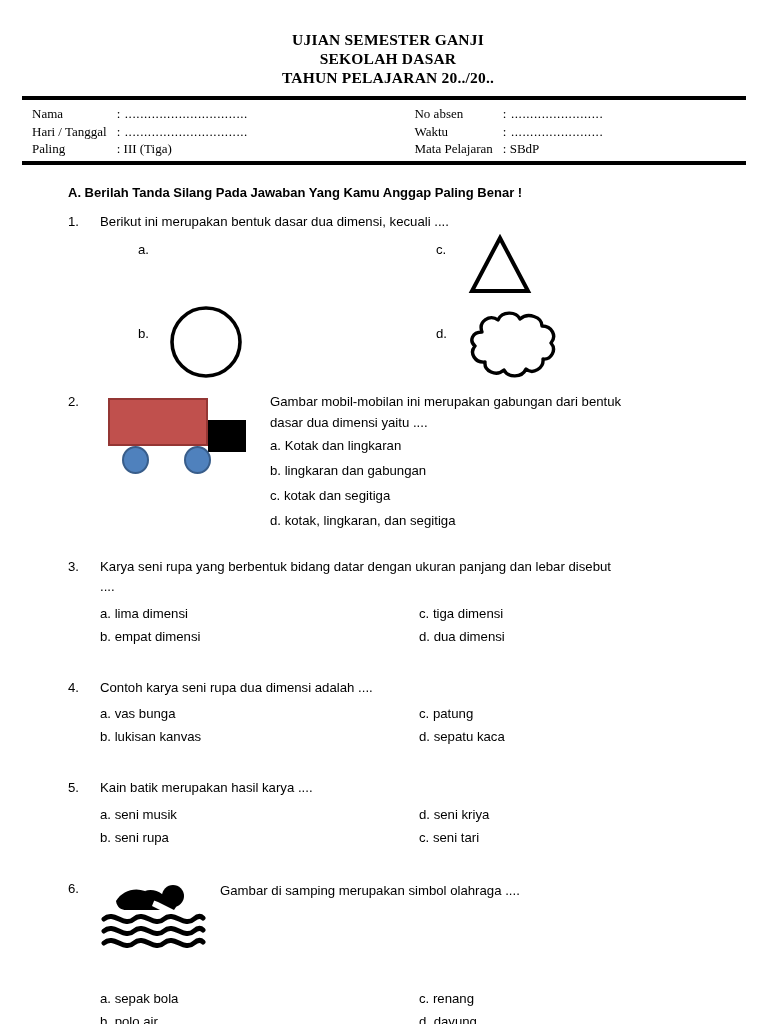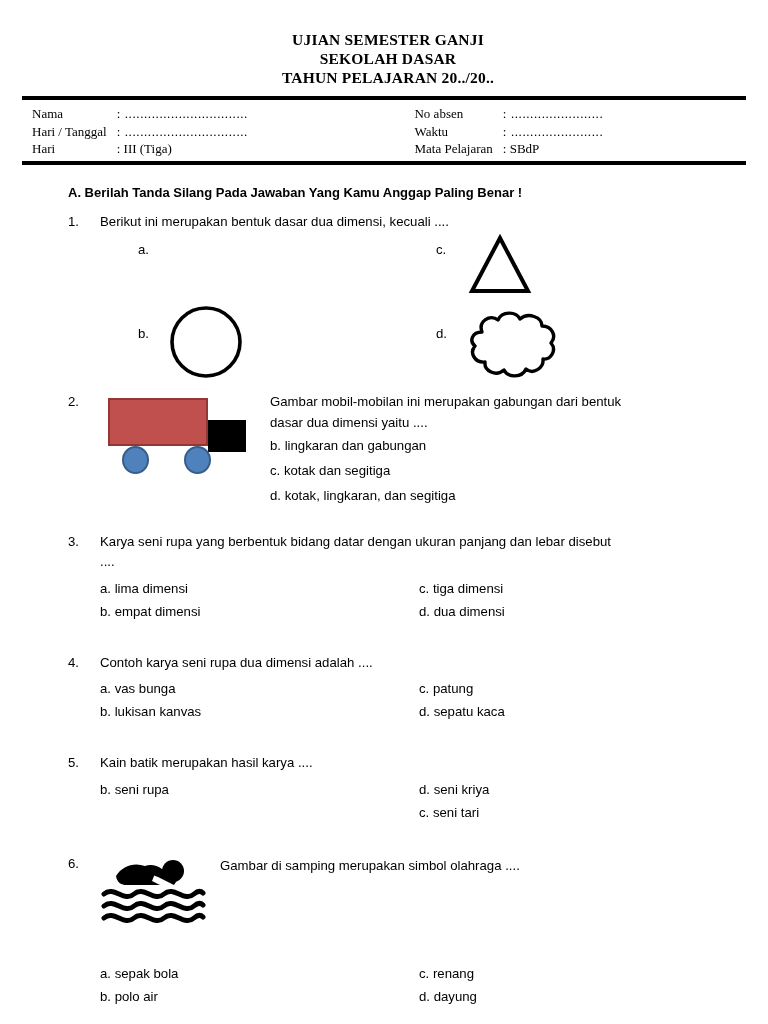--- a/index.html
+++ b/index.html
@@ -144,21 +144,21 @@
     <div>TAHUN PELAJARAN 20../20..</div>
   </div>
 
   <div class="rule-thick rule-top"></div>
 
   <div class="ident-block">
     <div class="ident-col left">
       <div class="ident-labels">
         <div class="ident-row">Nama</div>
         <div class="ident-row">Hari / Tanggal</div>
-        <div class="ident-row">Hari</div>
+        <div class="ident-row">Paling</div>
       </div>
       <div class="ident-values">
         <div class="ident-row dots"><span>:</span> <span>................................</span></div>
         <div class="ident-row dots"><span>:</span> <span>................................</span></div>
         <div class="ident-row"><span>:</span> <span>III (Tiga)</span></div>
       </div>
     </div>
 
     <div class="ident-col right">
       <div class="ident-labels">
@@ -226,20 +226,21 @@
               <div class="car-box"></div>
               <div class="wheel wheel-front"></div>
               <div class="wheel wheel-rear"></div>
             </div>
           </div>
 
           <div class="q2-right">
             <div class="q-text">Gambar mobil-mobilan ini merupakan gabungan dari bentuk</div>
             <div class="q-text">dasar dua dimensi yaitu ....</div>
             <div class="opt-stack">
+              <div class="opt">a.  Kotak dan lingkaran</div>
               <div class="opt">b.  lingkaran dan gabungan</div>
               <div class="opt">c.  kotak dan segitiga</div>
               <div class="opt">d.  kotak, lingkaran, dan segitiga</div>
             </div>
           </div>
         </div>
       </div>
     </div>
 
     <div class="spacer-md"></div>
@@ -282,20 +283,21 @@
     </div>
 
     <div class="spacer-lg"></div>
 
     <div class="q">
       <div class="q-num">5.</div>
       <div class="q-body">
         <div class="q-text">Kain batik merupakan hasil karya ....</div>
         <div class="opts-2col">
           <div class="opts-col">
+            <div class="opt">a. seni musik</div>
             <div class="opt">b. seni rupa</div>
           </div>
           <div class="opts-col">
             <div class="opt">d.  seni kriya</div>
             <div class="opt">c.  seni tari</div>
           </div>
         </div>
       </div>
     </div>
 

